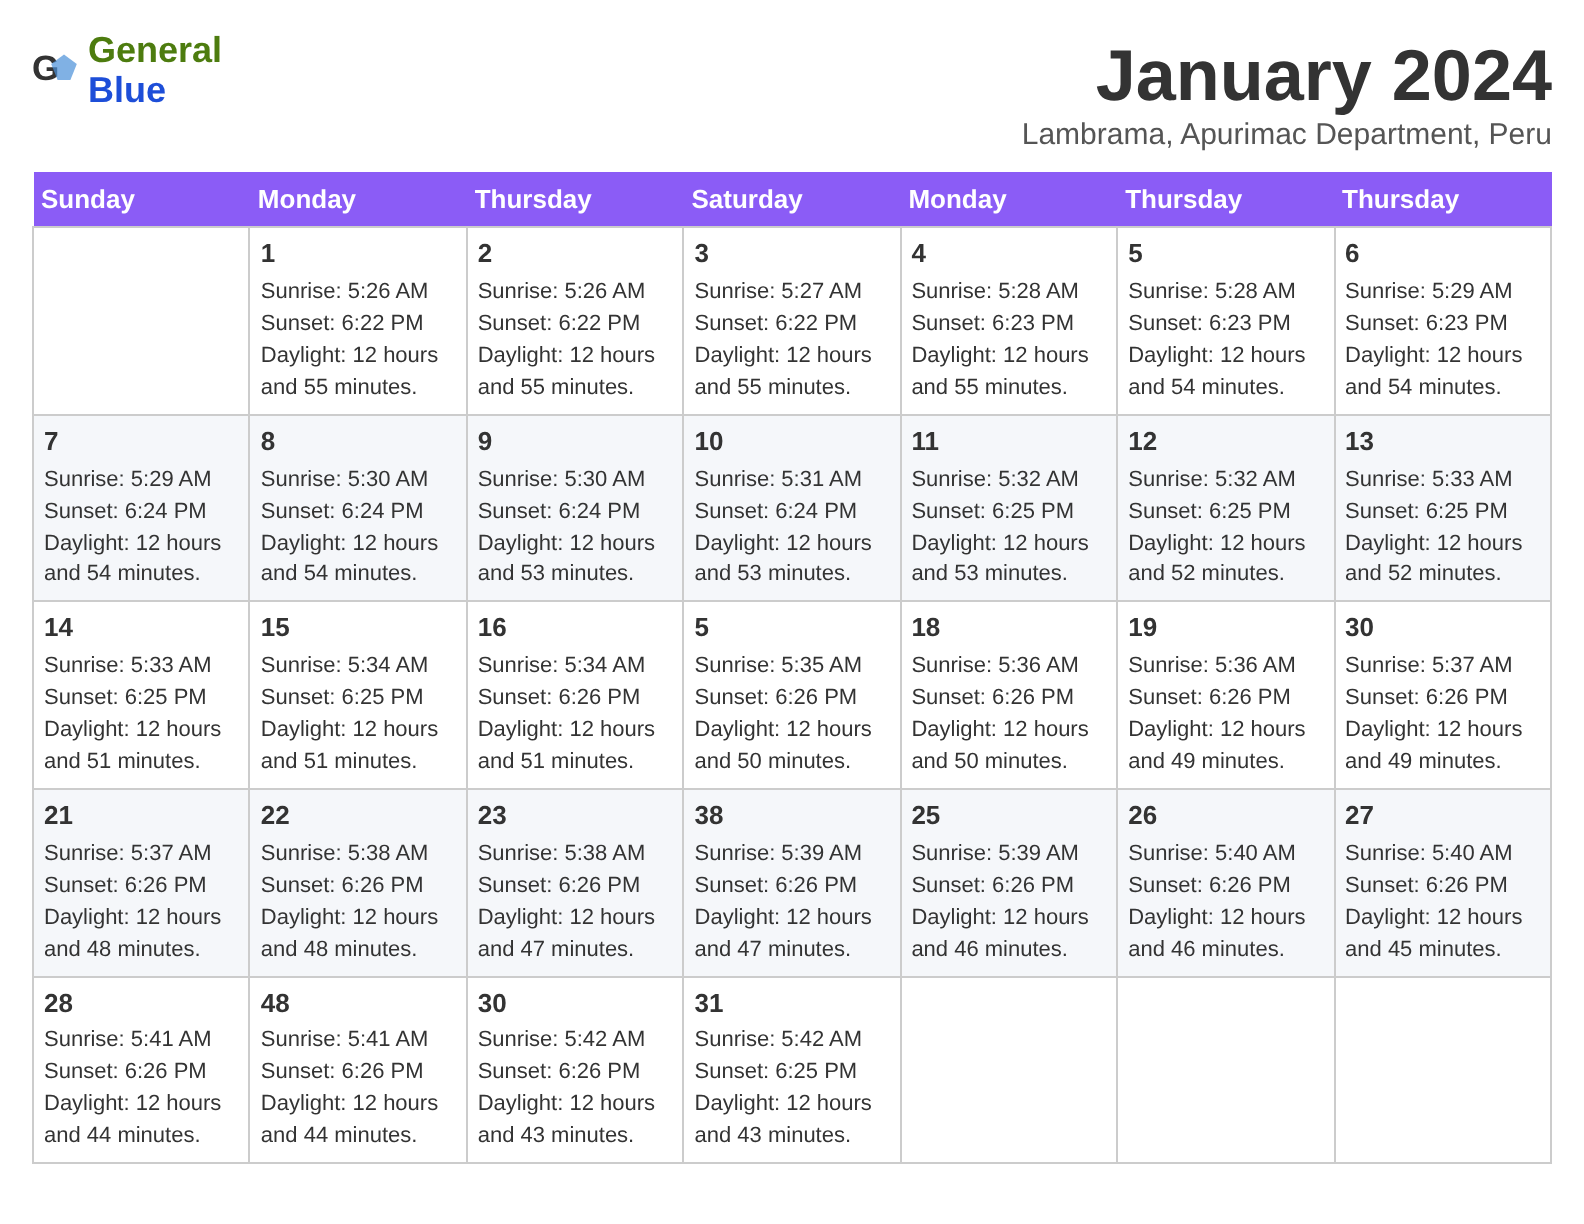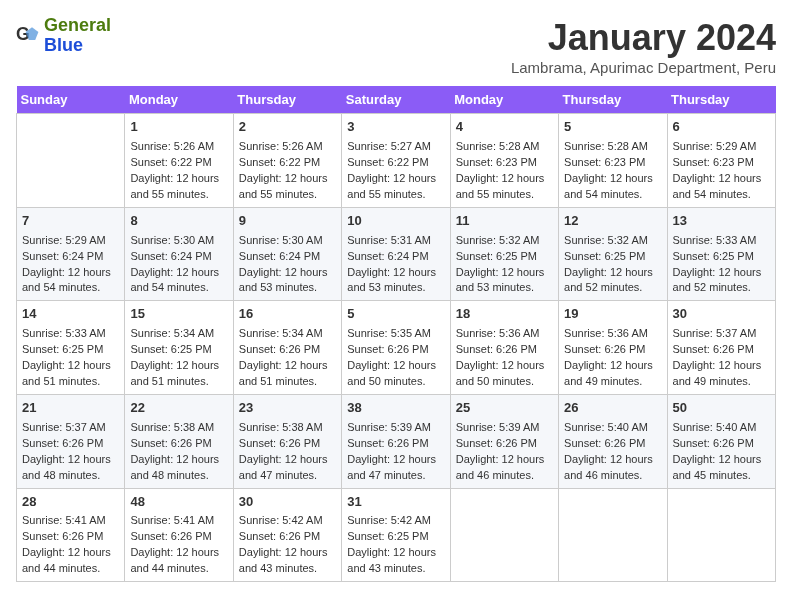--- a/index.html
+++ b/index.html
@@ -305,21 +305,21 @@
           <div>and 46 minutes.</div>
         </td>
         <td>
           <span class="day-num">26</span>
           <div>Sunrise: 5:40 AM</div>
           <div>Sunset: 6:26 PM</div>
           <div>Daylight: 12 hours</div>
           <div>and 46 minutes.</div>
         </td>
         <td>
-          <span class="day-num">50</span>
+          <span class="day-num">27</span>
           <div>Sunrise: 5:40 AM</div>
           <div>Sunset: 6:26 PM</div>
           <div>Daylight: 12 hours</div>
           <div>and 45 minutes.</div>
         </td>
       </tr>
       <tr>
         <td>
           <span class="day-num">28</span>
           <div>Sunrise: 5:41 AM</div>

